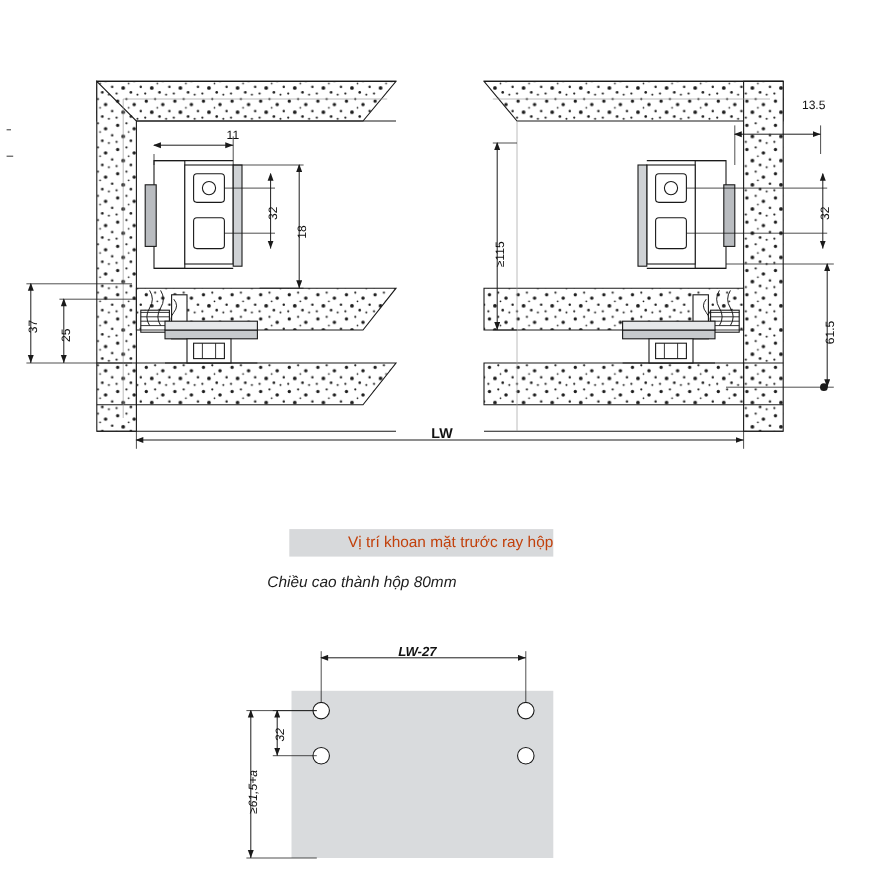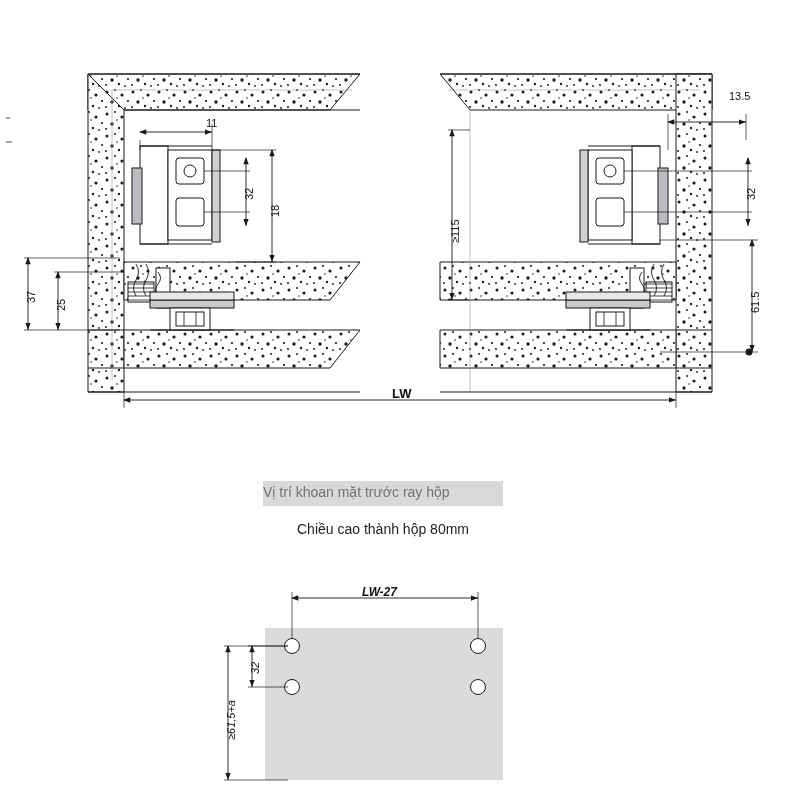--- a/index.html
+++ b/index.html
@@ -48,32 +48,33 @@
     top: 481px;
     width: 240px;
     height: 25px;
     background: #d7d9db;
   }
   #caption-title {
     position: absolute;
     left: 263px;
     top: 484px;
     width: 240px;
-    text-align: left;
+    text-align: right;
     font-size: 14px;
-    color: #737373;
+    color: #c2410c;
   }
   #caption-sub {
     position: absolute;
     left: 243px;
     top: 521px;
     width: 280px;
-    text-align: center;
+    text-align: left;
     font-size: 14px;
     color: #1d1d1d;
+    font-style: italic;
   }
   
   #bottom-drawing {
     position: absolute;
     left: 0; top: 568px;
     width: 800px;
     height: 260px;
     font-style: italic;
   }
   svg { display: block; }

